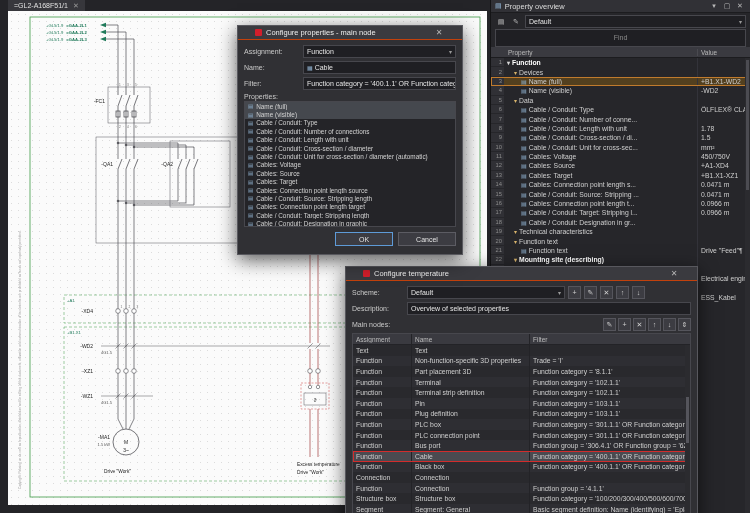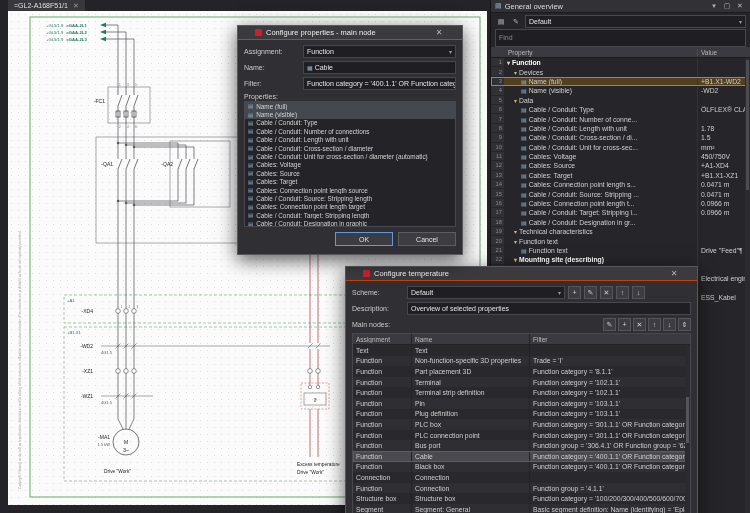--- a/index.html
+++ b/index.html
@@ -43,21 +43,21 @@
   .icon-btn { width:12px; height:11px; display:flex; align-items:center; justify-content:center;
               color:#b8b8b8; font-size:7px; }
   .panel-glyph { color:#8fb0ce; font-size:7px; }
   .tool-row { display:flex; align-items:center; gap:3px; padding:2px 4px; height:17px; }
   .find-row { padding:0 4px 2px; height:17px; display:flex; align-items:center; }
   .ctl { display:flex; align-items:center; background:#1f1f23; border:1px solid #47474d; color:#e4e4e4;
          font-size:7px; height:13px; padding:0 3px; overflow:hidden; white-space:nowrap; }
   .ctl .caret { margin-left:auto; color:#9a9a9a; font-size:6px; padding-left:3px; }
   .grow { flex:1; }
   .find-input { width:100%; height:16px; background:#1f1f23; border:1px solid #47474d; color:#dddddd;
-                font-size:7px; padding:8px 3px; outline:none; font-family:inherit; }
+                font-size:7px; padding:8px 3px; outline:none; font-family:inherit;text-align:center; }
   .find-input::placeholder { color:#8a8a8a; }
 
   .po-colhead { display:flex; height:11px; background:#3a3a40; color:#b9b9b9; font-size:6.5px;
                 align-items:center; border-bottom:1px solid #1c1c1f; }
   .h-num { width:13px; height:100%; }
   .h-prop { width:193px; padding-left:4px; }
   .h-val { flex:1; padding-left:3px; border-left:1px solid #4a4a50; }
   .po-rows { position:relative; overflow:hidden; }
   .po-row { display:flex; align-items:center; height:9.4px; font-size:6.8px; color:#cfcfcf; }
   .po-num { width:13px; background:#303035; color:#8d8d8d; font-size:5.8px; height:100%;
@@ -286,21 +286,21 @@
         <text class="lbl" text-anchor="middle" x="307" y="391" font-size="5">ϑ</text>
       </g>
       <text class="lbl-fn" x="289" y="455">Excess temperature</text>
       <text class="lbl-fn" x="289" y="463">Drive "Work"</text>
     </svg>
   </div>
 
   <div class="side">
     <div class="side-head">
       <span class="panel-glyph">▤</span>
-      <span>General overview</span>
+      <span>Property overview</span>
       <span class="sp">
         <span class="icon-btn">▾</span>
         <span class="icon-btn">▢</span>
         <span class="icon-btn">✕</span>
       </span>
     </div>
     <div class="tool-row">
       <span class="icon-btn">▤</span>
       <span class="icon-btn">✎</span>
       <div class="ctl grow">

